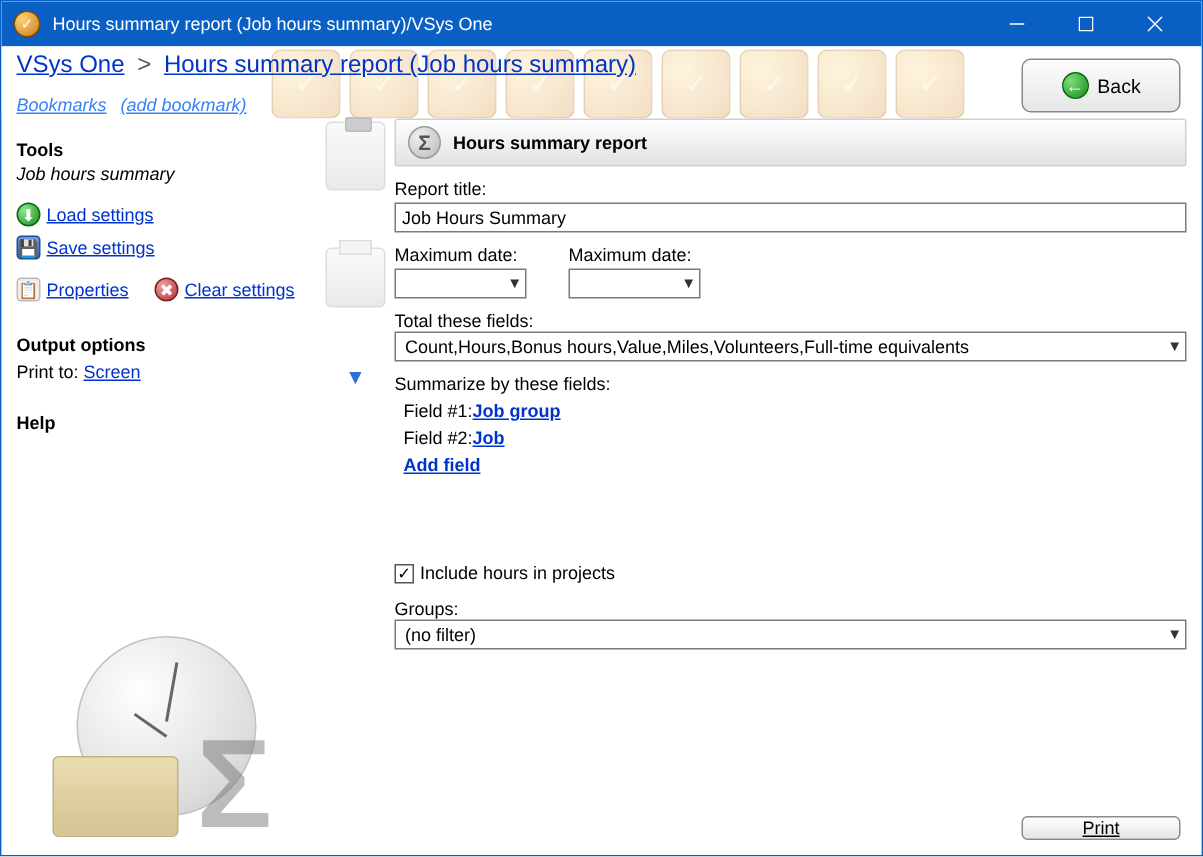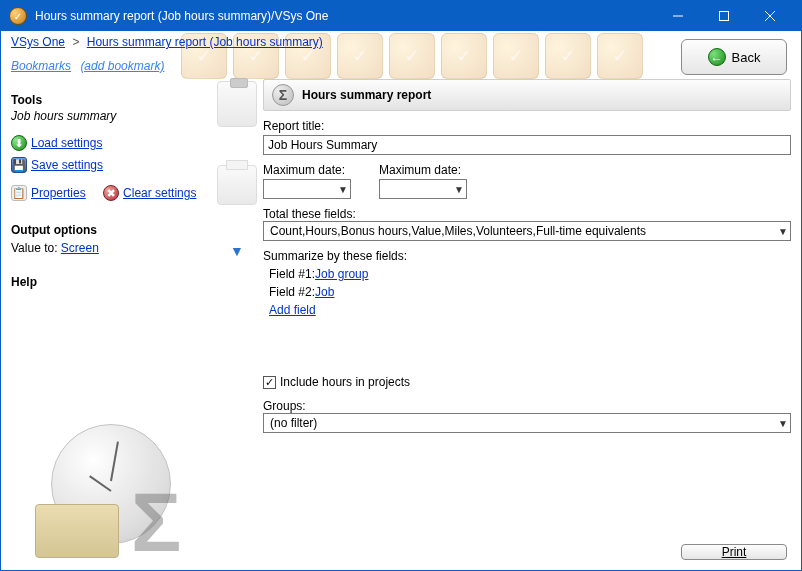--- a/index.html
+++ b/index.html
@@ -72,21 +72,21 @@
     border:1px solid rgba(150,100,20,0.15);
     position:relative;
   }
   .header-strip .bg-icons .shield::after{
     content:"✓";
     position:absolute;left:50%;top:50%;transform:translate(-50%,-50%);
     color:rgba(255,255,255,0.6);font-size:18px;
   }
   .header-strip .crumbs {
     position:relative;z-index:1;
-    font-size:12px;
+    font-size:16px;
   }
   .header-strip .crumbs a { color:#0033cc; text-decoration:underline; }
   .header-strip .crumbs .sep { color:#555; margin:0 4px; }
   .header-strip .bookmarks {
     position:relative;z-index:1;
     margin-top:10px;
     font-size:12px;
   }
   .header-strip .bookmarks a { color:#3b82f6; text-decoration:underline; font-style:italic; }
   .header-strip .bookmarks .bk-main { margin-right:6px; }
@@ -189,21 +189,21 @@
   .combo{
     height:20px;border:1px solid #7a7a7a;background:#fff;
     display:flex;align-items:center;justify-content:flex-end;padding:0 2px;
   }
   .combo .arrow{font-size:10px;color:#333;margin-left:auto;}
   .combo.small{width:88px;}
   .combo.full{width:100%;gap:32px;}
   .fields-row{margin-top:8px;}
   .sumby{margin-top:8px;}
   .sumby .field-line{margin:4px 0 0 6px;}
-  .sumby a{color:#0033cc;text-decoration:underline;}
+  .sumby a{color:#0033cc;text-decoration:underline;font-weight:bold;}
   .checks{margin-top:58px;display:flex;gap:22px;align-items:center;}
   .chk{display:flex;align-items:center;gap:4px;}
   .chkbox{width:13px;height:13px;border:1px solid #555;display:inline-flex;align-items:center;justify-content:center;font-size:11px;background:#fff;}
   .groups-row{margin-top:10px;}
   .deco-clock{
     position:absolute;left:20px;bottom:6px;width:200px;height:140px;
     opacity:0.9;
   }
   .deco-clock .clock{
     position:absolute;left:30px;top:0;width:120px;height:120px;border-radius:50%;
@@ -306,21 +306,21 @@
           </span>
           <span class="link-row inline">
             <span class="ico red">✖</span>
             <a href="#">Clear settings</a>
           </span>
         </div>
 
         <div class="output-opt">
           <div class="label">Output options</div>
           <div class="row">
-            <span>Value to:</span>
+            <span>Print to:</span>
             <a href="#">Screen</a>
           </div>
         </div>
 
         <div class="help-title">Help</div>
       </div>
 
       <div class="mid-col">
         <div class="big-icon clipboard"></div>
         <div class="big-icon printer"></div>

